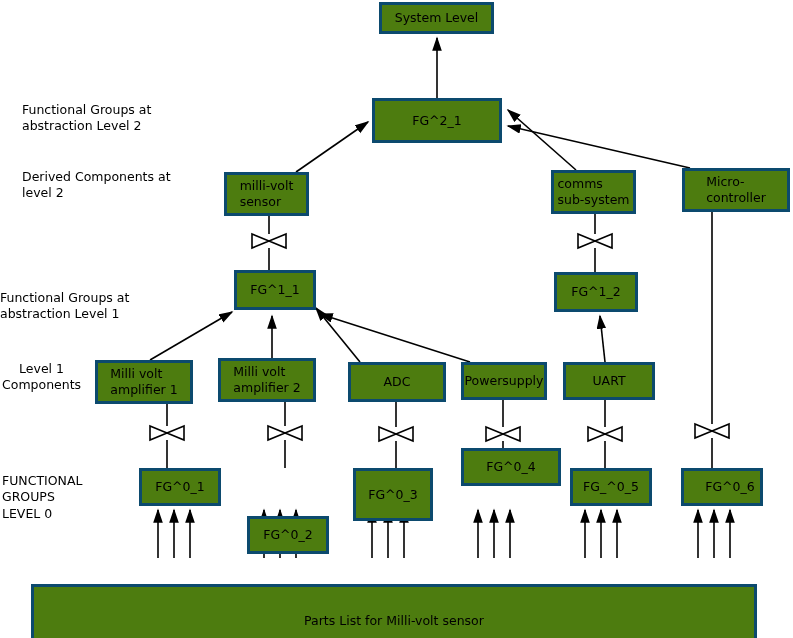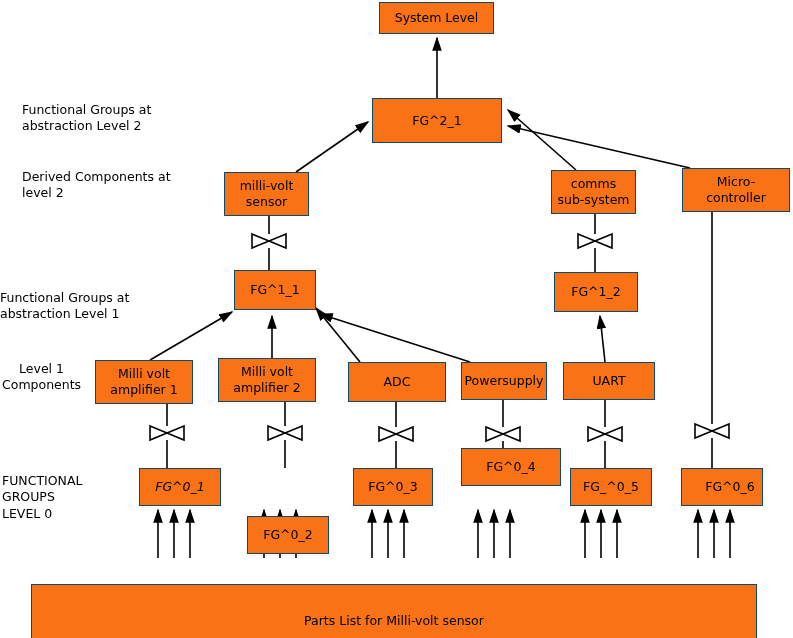--- a/index.html
+++ b/index.html
@@ -19,26 +19,25 @@
     position: absolute;
     left: 0;
     top: 0;
     width: 793px;
     height: 638px;
     pointer-events: none;
   }
   .box {
     position: absolute;
     box-sizing: border-box;
-    border: 1px solid #0c4a6e;
-    background: #f97316;
+    border: 3px solid #0c4a6e;
+    background: #4d7c0f;
     display: flex;
     align-items: center;
     justify-content: center;
-    text-align: center;
     font-size: 12.5px;
     line-height: 1.25;
     color: #000000;
     white-space: pre-line;
     z-index: 3;
   }
   .label {
     position: absolute;
     font-size: 12.5px;
     line-height: 1.3;
@@ -183,23 +182,23 @@
 controller</div>
       <div class="box" style="left: 234px; top: 270px; width: 82px; height: 40px;">FG^1_1</div>
       <div class="box" style="left: 554px; top: 272px; width: 84px; height: 40px;">FG^1_2</div>
       <div class="box" style="left: 95px; top: 360px; width: 98px; height: 44px;">Milli volt
 amplifier 1</div>
       <div class="box" style="left: 218px; top: 358px; width: 98px; height: 44px;">Milli volt
 amplifier 2</div>
       <div class="box" style="left: 348px; top: 362px; width: 98px; height: 40px;">ADC</div>
       <div class="box" style="left: 461px; top: 362px; width: 86px; height: 38px;">Powersupply</div>
       <div class="box" style="left: 563px; top: 362px; width: 92px; height: 38px;">UART</div>
-      <div class="box" style="left: 139px; top: 468px; width: 82px; height: 38px; font-style: italic;">FG^0_1</div>
+      <div class="box" style="left: 139px; top: 468px; width: 82px; height: 38px;">FG^0_1</div>
       <div class="box" style="left: 247px; top: 468px; width: 82px; height: 38px; margin-top: 48px;">FG^0_2</div>
-      <div class="box" style="left: 353px; top: 468px; width: 80px; height: 38px;">FG^0_3</div>
+      <div class="box" style="left: 353px; top: 468px; width: 80px; height: 53px;">FG^0_3</div>
       <div class="box" style="left: 461px; top: 448px; width: 100px; height: 38px;">FG^0_4</div>
       <div class="box" style="left: 570px; top: 468px; width: 82px; height: 38px;">FG_^0_5</div>
       <div class="box" style="left: 681px; top: 468px; width: 82px; height: 38px; padding-left: 16px;">FG^0_6</div>
       <div class="box partslist" style="left: 31px; top: 584px; width: 726px; height: 74px;">Parts List for Milli-volt sensor</div>
     </div>
 
 
 </div>
 
 </body></html>

